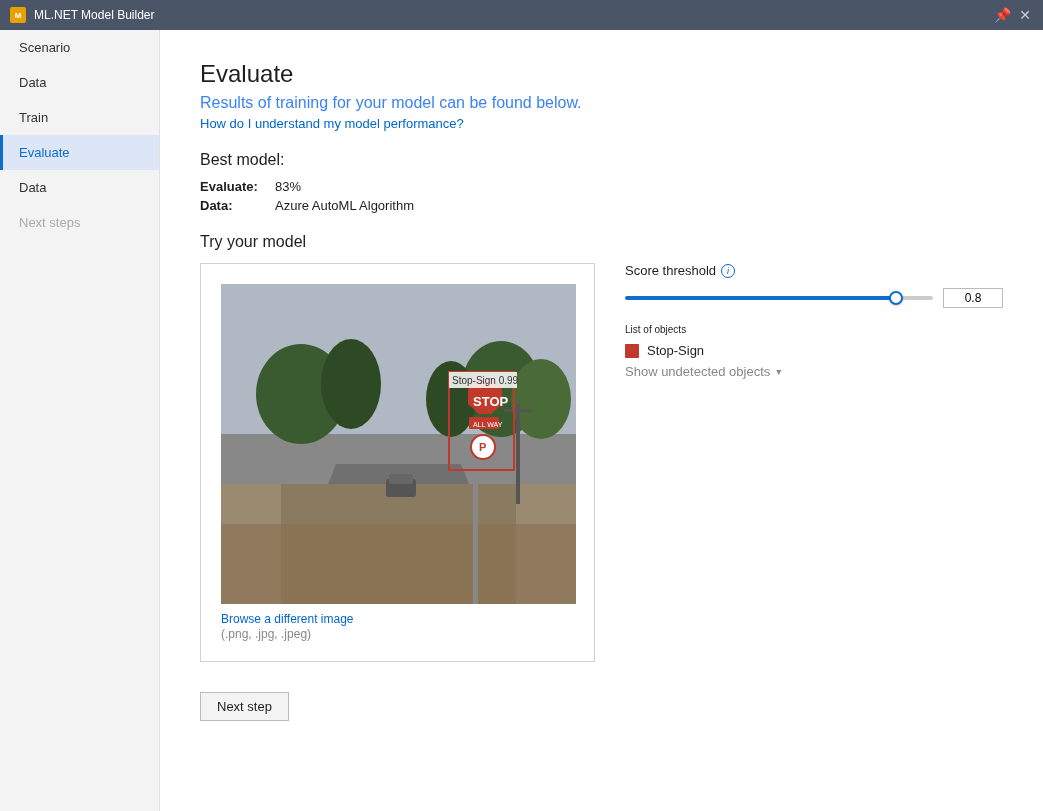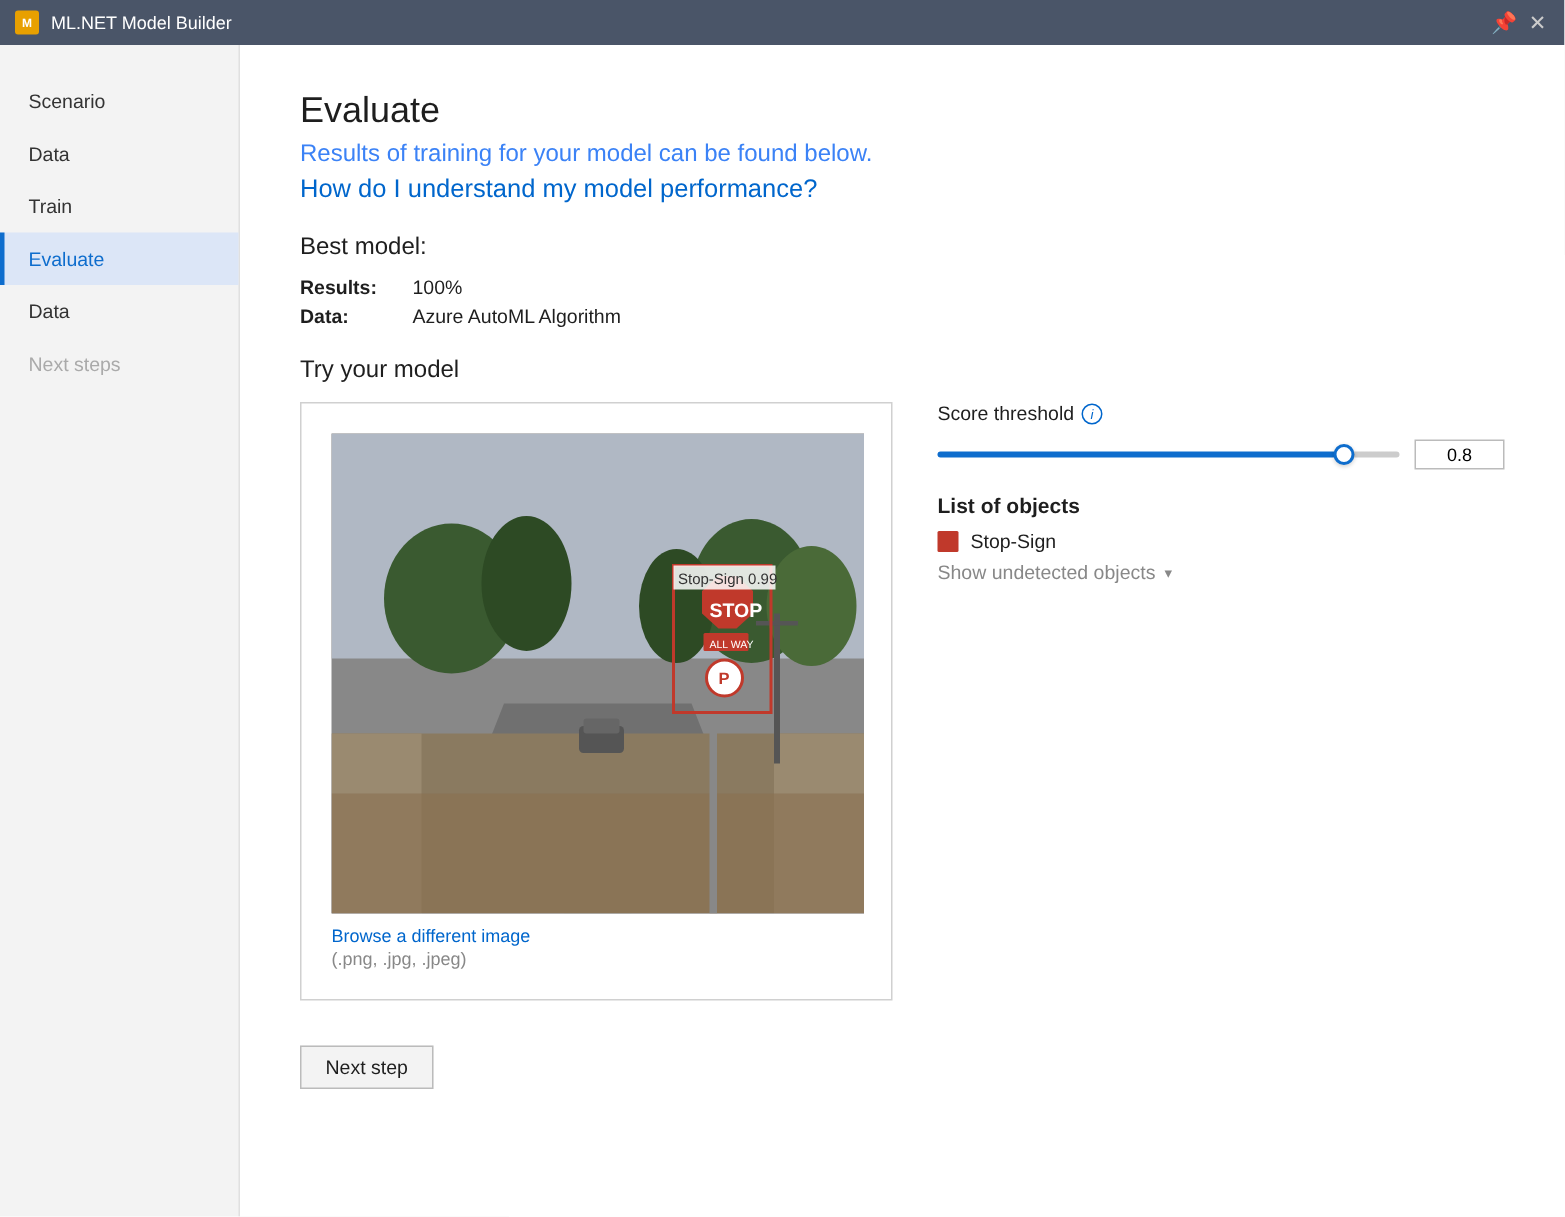--- a/index.html
+++ b/index.html
@@ -39,21 +39,20 @@
       height: calc(811px - 30px);
       background: #fff;
     }
 
     
     .sidebar {
       width: 160px;
       min-width: 160px;
       background: #f3f3f3;
       border-right: 1px solid #e0e0e0;
-      padding-top: 20px;
     }
     .sidebar-item {
       padding: 10px 16px;
       cursor: pointer;
       font-size: 13px;
       color: #333;
       border-left: 3px solid transparent;
     }
     .sidebar-item.active {
       background: #dce6f7;
@@ -65,21 +64,21 @@
 
     
     .content {
       flex: 1;
       padding: 30px 40px;
       overflow-y: auto;
     }
 
     h1.page-title { font-size: 24px; font-weight: 300; margin-bottom: 6px; color: #1e1e1e; }
     .subtitle { font-size: 16px; color: #3b82f6; margin-bottom: 4px; }
-    .link { color: #0066cc; text-decoration: none; cursor: pointer; font-size: 17px; }
+    .link { color: #0066cc; text-decoration: none; cursor: pointer; font-size: 13px; }
 
     .best-model-section { margin-top: 20px; margin-bottom: 20px; }
     .best-model-section h2 { font-size: 16px; font-weight: 500; margin-bottom: 10px; }
     .model-info { display: flex; flex-direction: column; gap: 4px; }
     .model-info-row { display: flex; gap: 10px; }
     .model-label { font-weight: 600; font-size: 13px; min-width: 65px; }
     .model-value { font-size: 13px; }
 
     .try-section h2 { font-size: 16px; font-weight: 500; margin-bottom: 12px; }
 
@@ -156,21 +155,21 @@
     }
     .slider-value {
       width: 40px;
       border: 1px solid #bbb;
       background: #fff;
       text-align: center;
       font-size: 12px;
       padding: 2px 4px;
     }
 
-    .list-of-objects-label { font-size: 14px; margin-bottom: 8px; font-weight: 700; }
+    .list-of-objects-label { font-size: 10px; margin-bottom: 8px; font-weight: 400; }
     .object-item { display: flex; align-items: center; gap: 8px; margin-bottom: 6px; }
     .object-color-swatch { width: 14px; height: 14px; border-radius: 1px; }
     .object-name { font-size: 13px; }
 
     .show-undetected { display: flex; align-items: center; gap: 6px; color: #888; font-size: 13px; cursor: pointer; margin-top: 6px; }
     .chevron-icon { font-size: 10px; color: #888; }
 
     
     .next-step-btn {
       margin-top: 30px;
@@ -221,22 +220,22 @@
 
     <h1 class="page-title">Evaluate</h1>
     <p class="subtitle">Results of training for your model can be found below.</p>
     <a class="link">How do I understand my model performance?</a>
 
     
     <div class="best-model-section">
       <h2>Best model:</h2>
       <div class="model-info">
         <div class="model-info-row">
-          <span class="model-label">Results:</span>
-          <span class="model-value">100%</span>
+          <span class="model-label">Evaluate:</span>
+          <span class="model-value">83%</span>
         </div>
         <div class="model-info-row">
           <span class="model-label">Data:</span>
           <span class="model-value">Azure AutoML Algorithm</span>
         </div>
       </div>
     </div>
 
     
     <div class="try-section">

